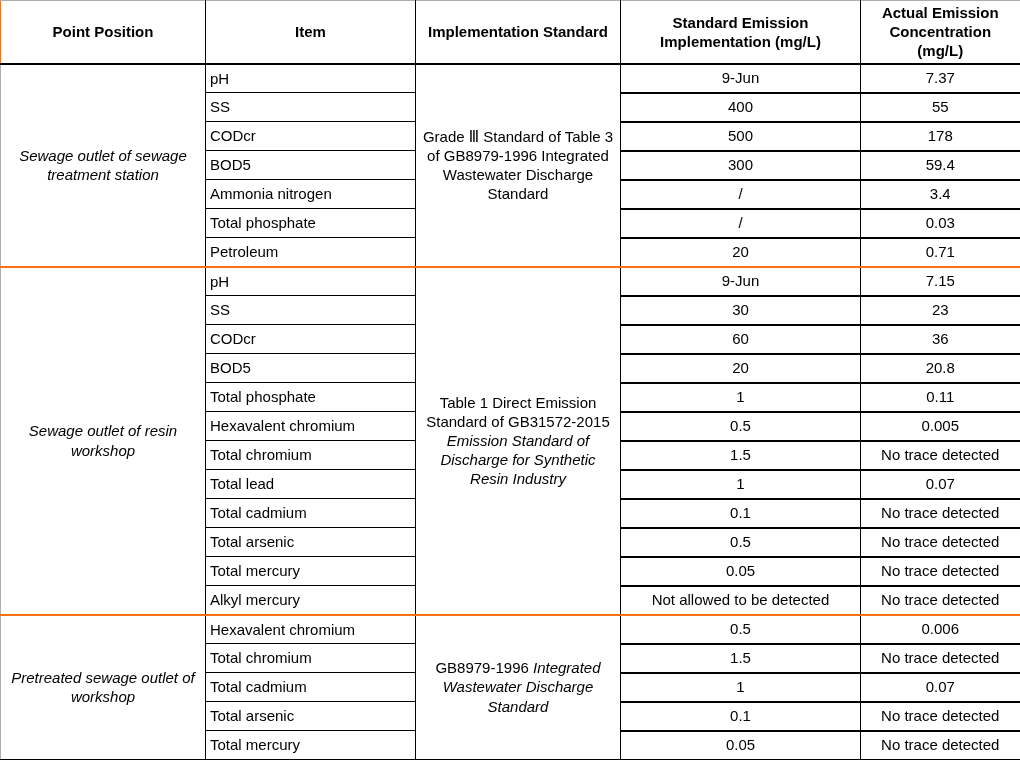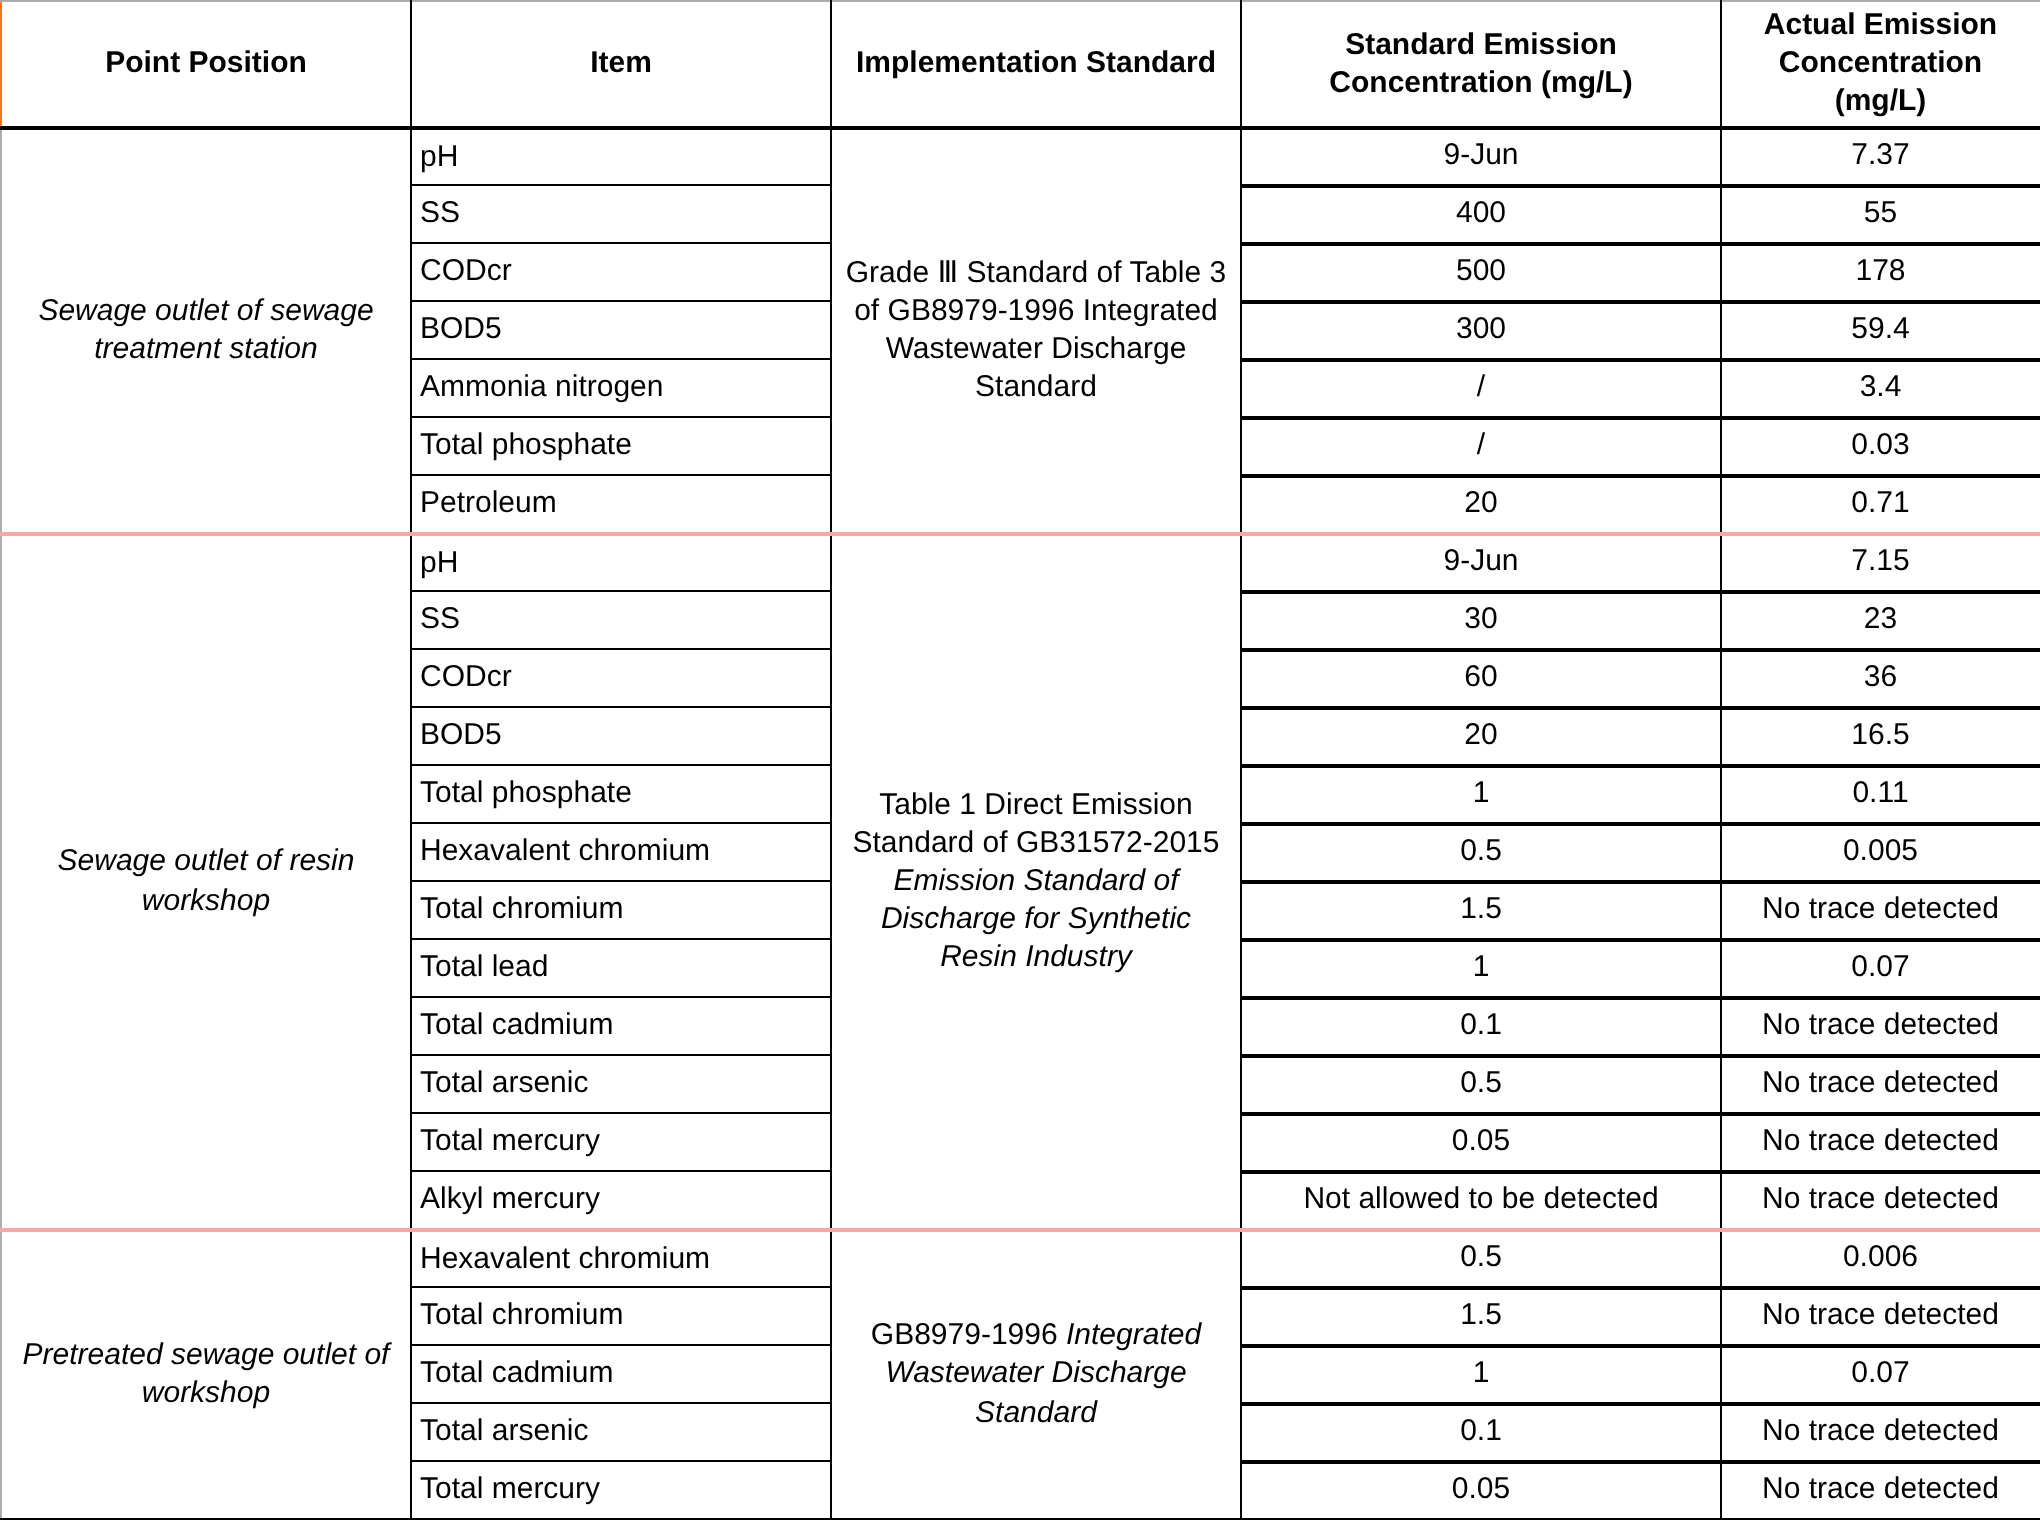--- a/index.html
+++ b/index.html
@@ -38,41 +38,41 @@
     border-top: 1px solid #adadad;
     border-bottom: 2px solid #000;
   }
   th.h-pos { border-left: 1px solid #f97316; }
 
   td { text-align: center; padding: 0 3px; }
   td.c-pos  { border-left: 1px solid #adadad; padding: 0 6px; font-style: italic; }
   td.c-item { text-align: left; padding: 0 4px; }
   td.c-std  { padding: 0 6px; }
   td.c-sev, td.c-aev { border-top-width: 2px; }
-  tr.sec-start td { border-top: 2px solid #fca5a5; }
+  tr.sec-start td { border-top: 2px solid #f97316; }
   tr.row-last td { border-bottom: 2px solid #000; }
   em { font-style: italic; }
 </style>
 </head>
 <body>
 
 <table class="emissions">
   <colgroup>
     <col class="w-pos">
       <col class="w-item">
       <col class="w-std">
       <col class="w-sev">
       <col class="w-aev">
   </colgroup>
   <thead>
     <tr>
       <th class="h-pos">Point Position</th>
       <th>Item</th>
       <th>Implementation Standard</th>
-      <th>Standard Emission Concentration (mg/L)</th>
+      <th>Standard Emission Implementation (mg/L)</th>
       <th>Actual Emission Concentration (mg/L)</th>
     </tr>
   </thead>
   <tbody>
 
     <tr class="sec-start">
       <td class="c-pos" rowspan="7">Sewage outlet of sewage treatment station</td>
       <td class="c-item">pH</td>
       <td class="c-std" rowspan="7"><span>Grade Ⅲ Standard of Table 3 of GB8979-1996 Integrated Wastewater Discharge Standard</span> <em></em></td>
       <td class="c-sev">9-Jun</td>
@@ -122,21 +122,21 @@
       <td class="c-aev">23</td>
     </tr>
     <tr>
       <td class="c-item">CODcr</td>
       <td class="c-sev">60</td>
       <td class="c-aev">36</td>
     </tr>
     <tr>
       <td class="c-item">BOD5</td>
       <td class="c-sev">20</td>
-      <td class="c-aev">16.5</td>
+      <td class="c-aev">20.8</td>
     </tr>
     <tr>
       <td class="c-item">Total phosphate</td>
       <td class="c-sev">1</td>
       <td class="c-aev">0.11</td>
     </tr>
     <tr>
       <td class="c-item">Hexavalent chromium</td>
       <td class="c-sev">0.5</td>
       <td class="c-aev">0.005</td>

